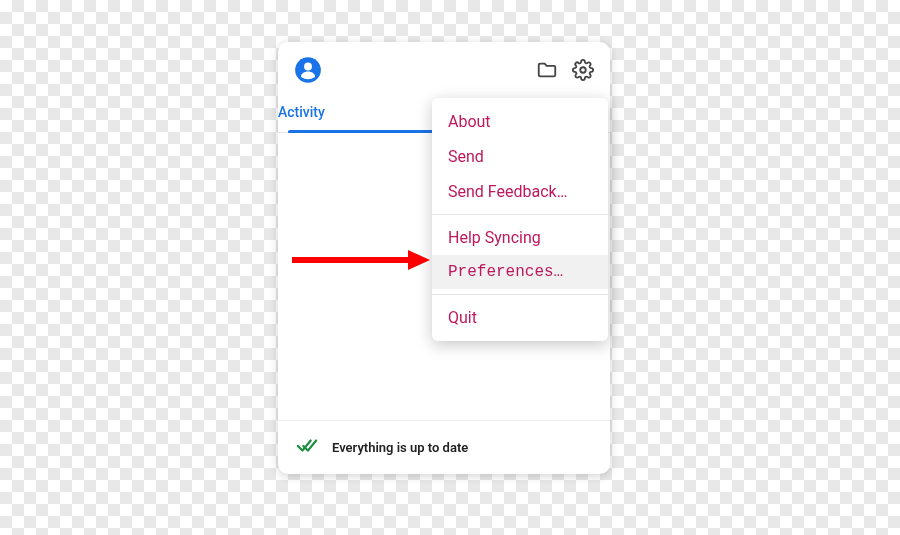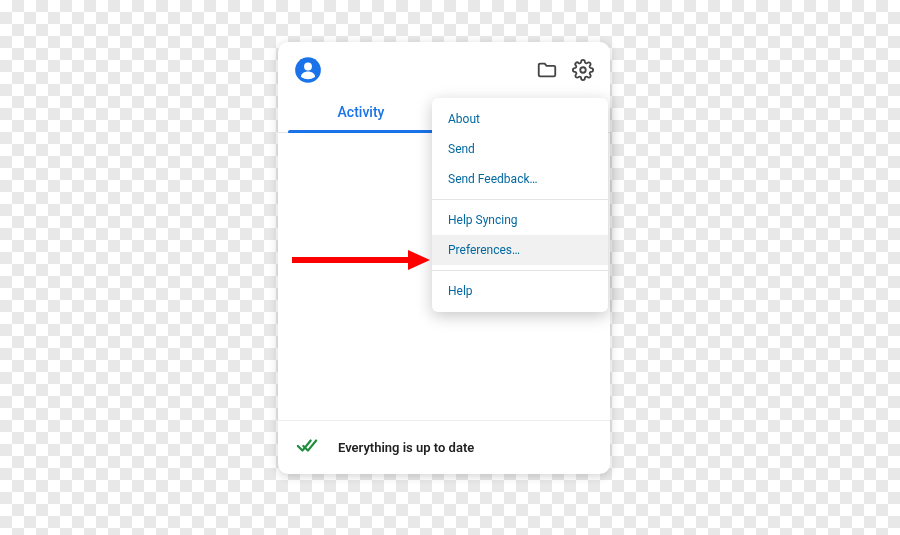--- a/index.html
+++ b/index.html
@@ -39,21 +39,21 @@
     }
     .header-left { display: flex; align-items: center; }
     .header-right { display: flex; align-items: center; gap: 14px; }
     .icon-btn { display: inline-flex; align-items: center; justify-content: center; cursor: pointer; }
     .tabs {
       display: flex;
       border-bottom: 1px solid #e6e6e6;
     }
     .tab {
       flex: 1;
-      text-align: center;
+      text-align: left;
       padding: 10px 0 12px 0;
       font-weight: 500;
       color: #1a73e8;
       position: relative;
       cursor: pointer;
     }
     .tab.active::after {
       content: "";
       position: absolute;
       left: 10px;
@@ -67,21 +67,21 @@
       flex: 1;
       visibility: hidden;
     }
     .content {
       flex: 1;
       position: relative;
     }
     .footer {
       display: flex;
       align-items: center;
-      gap: 20px;
+      gap: 14px;
       padding: 14px 18px;
       border-top: 1px solid #eee;
     }
     .footer-text {
       font-size: 13px;
       font-weight: 600;
       color: #222;
     }
     .menu {
       position: absolute;
@@ -89,27 +89,28 @@
       top: 98px;
       width: 176px;
       background: #fff;
       border-radius: 6px;
       box-shadow: 0 4px 16px rgba(0,0,0,0.22);
       padding: 6px 0;
       z-index: 10;
     }
     .menu-item {
       padding: 8px 16px;
-      font-size: 12px;
-      color: #0369a1;
+      font-size: 16px;
+      color: #be185d;
       cursor: pointer;
       white-space: nowrap;
     }
     .menu-item.highlight {
       background: #f1f1f1;
+      font-family: Liberation Mono, monospace;
     }
     .menu-sep {
       height: 1px;
       background: #e4e4e4;
       margin: 5px 0;
     }
     .arrow {
       position: absolute;
       left: 290px;
       top: 250px;
@@ -169,19 +170,19 @@
 </div>
 
 <div class="menu">
   <div class="menu-item">About</div>
   <div class="menu-item">Send</div>
   <div class="menu-item">Send Feedback…</div>
   <div class="menu-sep"></div>
   <div class="menu-item">Help Syncing</div>
   <div class="menu-item highlight">Preferences…</div>
   <div class="menu-sep"></div>
-  <div class="menu-item">Help</div>
+  <div class="menu-item">Quit</div>
 </div>
 
 <svg class="arrow" viewBox="0 0 140 20">
   <line x1="2" y1="10" x2="120" y2="10" stroke="#ff0000" stroke-width="6"></line>
   <polygon points="118,0 140,10 118,20" fill="#ff0000"></polygon>
 </svg>
 
 </body></html>

